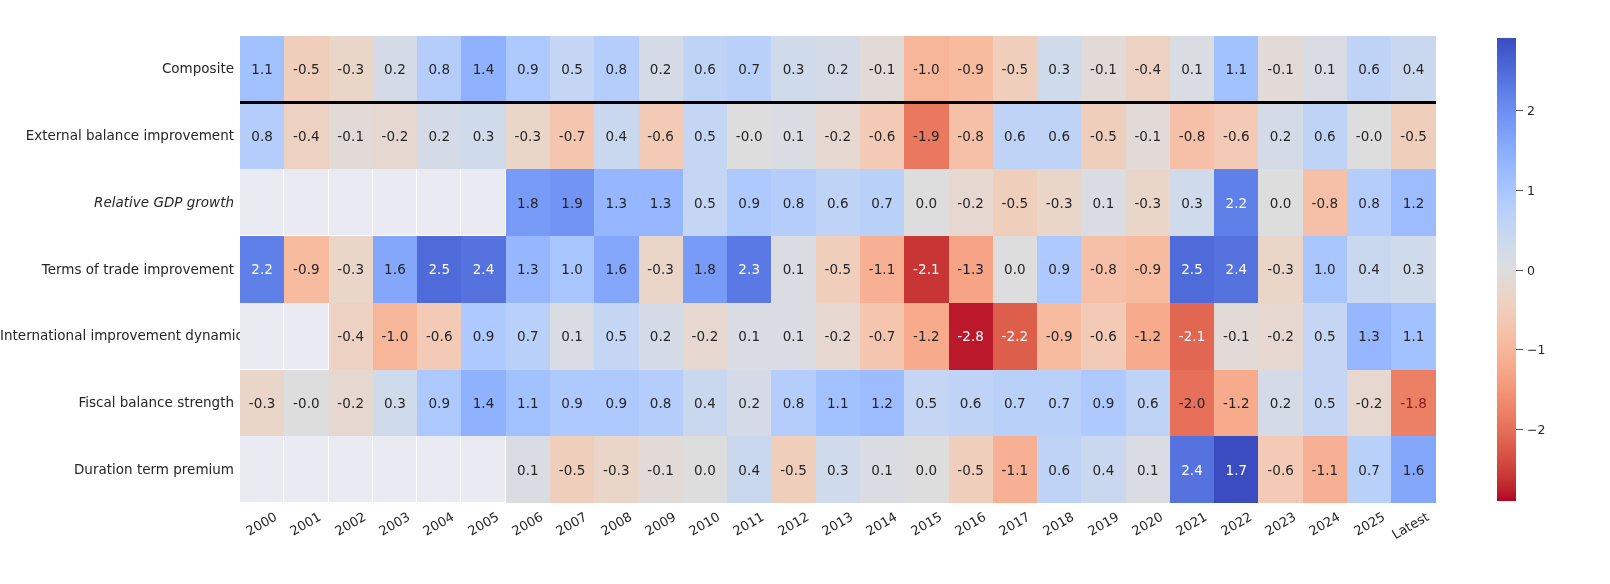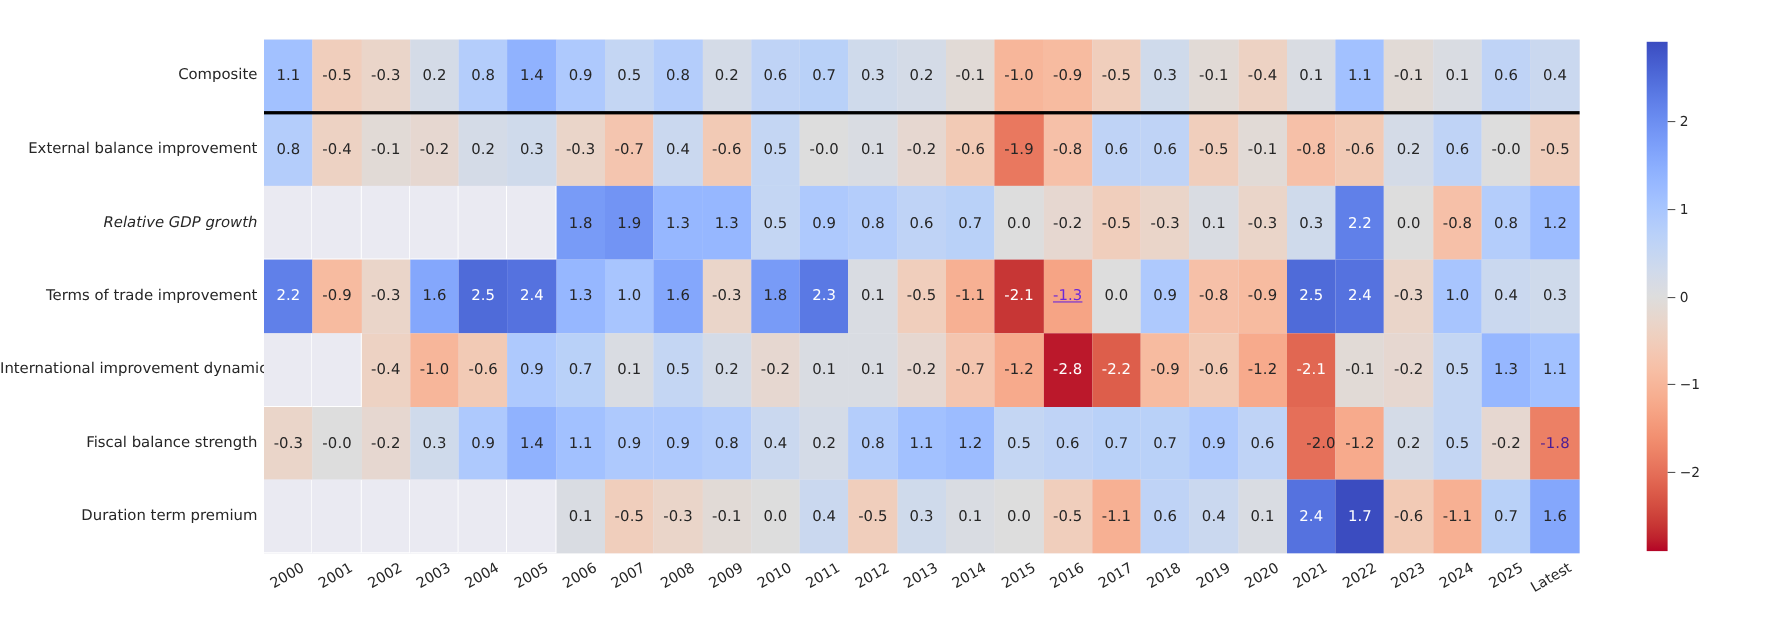--- a/index.html
+++ b/index.html
@@ -162,21 +162,21 @@
             <td style="background: rgb(150, 183, 255); color: rgb(38, 38, 38);">1.3</td>
             <td style="background: rgb(168, 197, 254); color: rgb(38, 38, 38);">1.0</td>
             <td style="background: rgb(132, 167, 252); color: rgb(38, 38, 38);">1.6</td>
             <td style="background: rgb(234, 213, 201); color: rgb(38, 38, 38);">-0.3</td>
             <td style="background: rgb(120, 155, 247); color: rgb(38, 38, 38);">1.8</td>
             <td style="background: rgb(90, 121, 228); color: rgb(255, 255, 255);">2.3</td>
             <td style="background: rgb(217, 220, 226); color: rgb(38, 38, 38);">0.1</td>
             <td style="background: rgb(240, 206, 188); color: rgb(38, 38, 38);">-0.5</td>
             <td style="background: rgb(247, 176, 147); color: rgb(38, 38, 38);">-1.1</td>
             <td style="background: rgb(199, 54, 53); color: rgb(255, 255, 255);">-2.1</td>
-            <td style="background: rgb(246, 164, 133); color: #6d28d9; text-decoration: underline;">-1.3</td>
+            <td style="background: rgb(246, 164, 133); color: #0f172a;">-1.3</td>
             <td style="background: rgb(221, 221, 221); color: rgb(38, 38, 38);">0.0</td>
             <td style="background: rgb(174, 201, 253); color: rgb(38, 38, 38);">0.9</td>
             <td style="background: rgb(246, 192, 168); color: rgb(38, 38, 38);">-0.8</td>
             <td style="background: rgb(247, 187, 160); color: rgb(38, 38, 38);">-0.9</td>
             <td style="background: rgb(79, 107, 217); color: rgb(255, 255, 255);">2.5</td>
             <td style="background: rgb(85, 114, 223); color: rgb(255, 255, 255);">2.4</td>
             <td style="background: rgb(234, 213, 201); color: rgb(38, 38, 38);">-0.3</td>
             <td style="background: rgb(168, 197, 254); color: rgb(38, 38, 38);">1.0</td>
             <td style="background: rgb(202, 216, 239); color: rgb(38, 38, 38);">0.4</td>
             <td style="background: rgb(207, 218, 235); color: rgb(38, 38, 38);">0.3</td>
@@ -225,26 +225,26 @@
             <td style="background: rgb(212, 219, 231); color: rgb(38, 38, 38);">0.2</td>
             <td style="background: rgb(180, 205, 251); color: rgb(38, 38, 38);">0.8</td>
             <td style="background: rgb(162, 193, 255); color: rgb(38, 38, 38);">1.1</td>
             <td style="background: rgb(156, 188, 255); color: rgb(38, 38, 38);">1.2</td>
             <td style="background: rgb(196, 214, 243); color: rgb(38, 38, 38);">0.5</td>
             <td style="background: rgb(191, 211, 246); color: rgb(38, 38, 38);">0.6</td>
             <td style="background: rgb(185, 209, 248); color: rgb(38, 38, 38);">0.7</td>
             <td style="background: rgb(185, 209, 248); color: rgb(38, 38, 38);">0.7</td>
             <td style="background: rgb(174, 201, 253); color: rgb(38, 38, 38);">0.9</td>
             <td style="background: rgb(191, 211, 246); color: rgb(38, 38, 38);">0.6</td>
-            <td style="background: rgb(229, 111, 89); color: rgb(38, 38, 38); text-align: right;">-2.0</td>
+            <td style="background: rgb(229, 111, 89); color: rgb(38, 38, 38);">-2.0</td>
             <td style="background: rgb(247, 170, 140); color: rgb(38, 38, 38);">-1.2</td>
             <td style="background: rgb(212, 219, 231); color: rgb(38, 38, 38);">0.2</td>
             <td style="background: rgb(196, 214, 243); color: rgb(38, 38, 38);">0.5</td>
             <td style="background: rgb(230, 215, 208); color: rgb(38, 38, 38);">-0.2</td>
-            <td style="background: rgb(236, 128, 101); color: #4c1d95;">-1.8</td>
+            <td style="background: rgb(236, 128, 101); color: #7f1d1d;">-1.8</td>
           </tr>
           <tr style="height: 66.7143px;">
             <td class="blank"></td>
             <td class="blank"></td>
             <td class="blank"></td>
             <td class="blank"></td>
             <td class="blank"></td>
             <td class="blank"></td>
             <td style="background: rgb(217, 220, 226); color: rgb(38, 38, 38);">0.1</td>
             <td style="background: rgb(240, 206, 188); color: rgb(38, 38, 38);">-0.5</td>

